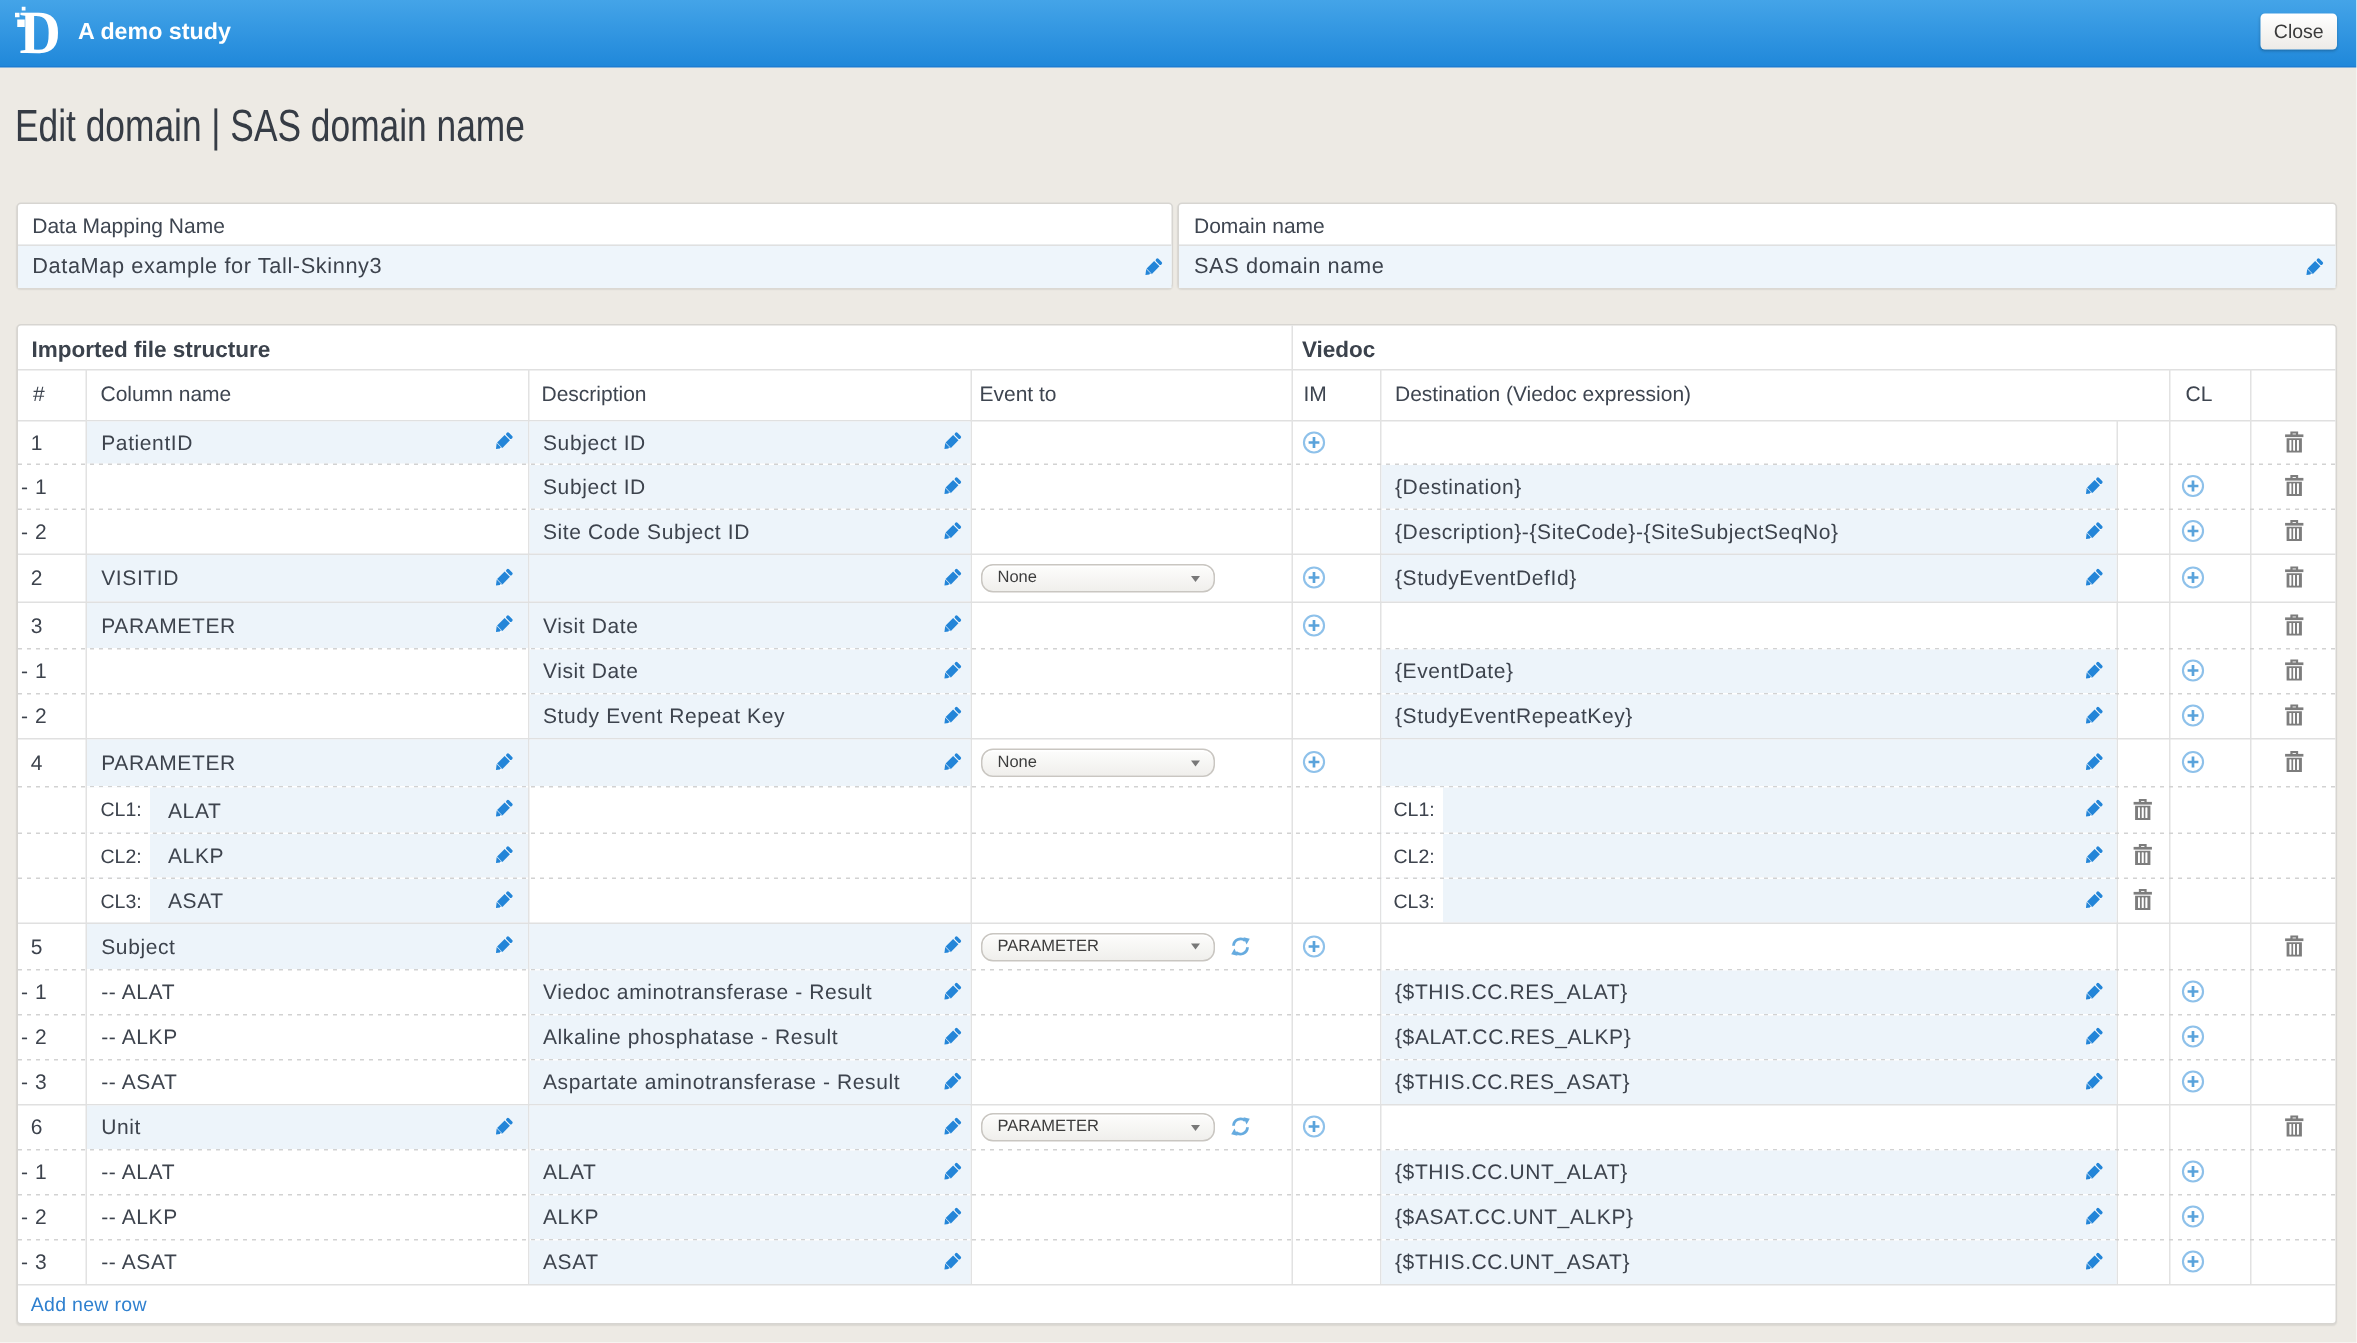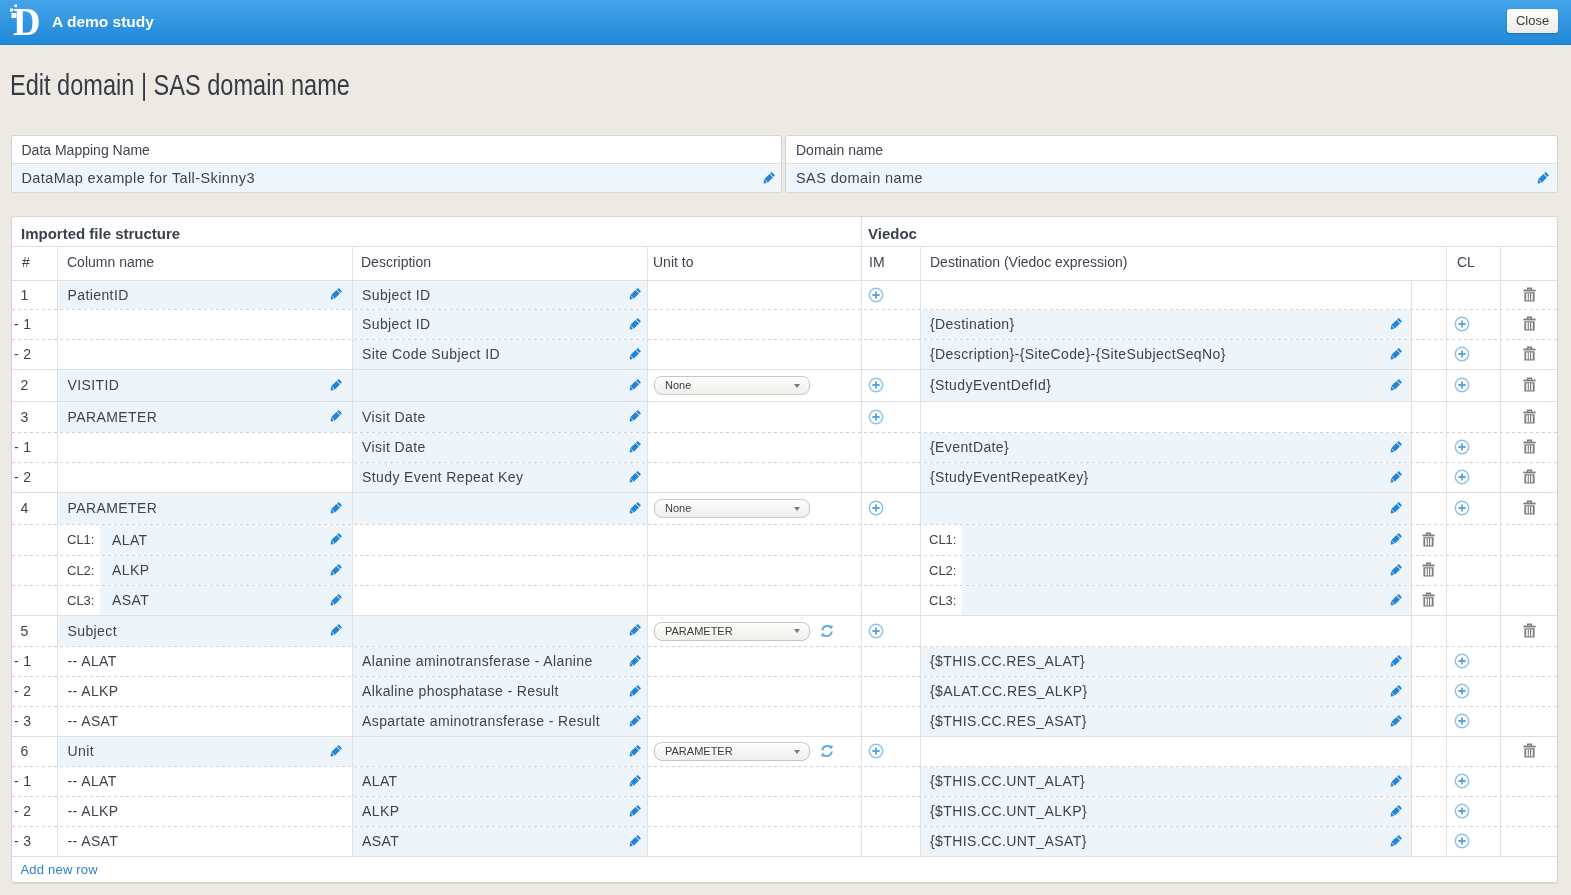--- a/index.html
+++ b/index.html
@@ -61,21 +61,21 @@
     </svg>
   </div>
 <div class="panel" style="left:10.5px;top:215.5px;width:1545.0px;height:665.0px;font-size:0">
 <div class="t" style="left:9.5px;top:8px;font-size:15px;font-weight:bold;color:#3b424c">Imported file structure</div>
 <div class="t" style="left:856.5px;top:8px;font-size:15px;font-weight:bold;color:#3b424c">Viedoc</div>
 <div class="hsolid" style="left:0;top:29.5px;width:1545.0px"></div>
 <div class="hsolid" style="left:0;top:63.5px;width:1545.0px"></div>
 <div class="t hdr" style="left:10.5px;top:37.5px">#</div>
 <div class="t hdr" style="left:55.5px;top:37.5px">Column name</div>
 <div class="t hdr" style="left:349.5px;top:37.5px">Description</div>
-<div class="t hdr" style="left:641.5px;top:37.5px">Unit to</div>
+<div class="t hdr" style="left:641.5px;top:37.5px">Event to</div>
 <div class="t hdr" style="left:857.5px;top:37.5px">IM</div>
 <div class="t hdr" style="left:918.5px;top:37.5px">Destination (Viedoc expression)</div>
 <div class="t hdr" style="left:1445.5px;top:37.5px">CL</div>
 <div class="vline" style="left:849.5px;top:0;height:29.5px"></div>
 <div class="vline" style="left:45.5px;top:29.5px;height:610.0px"></div>
 <div class="vline" style="left:340.5px;top:29.5px;height:610.0px"></div>
 <div class="vline" style="left:635.5px;top:29.5px;height:610.0px"></div>
 <div class="vline" style="left:849.5px;top:29.5px;height:610.0px"></div>
 <div class="vline" style="left:908.5px;top:29.5px;height:610.0px"></div>
 <div class="vline" style="left:1434.5px;top:29.5px;height:610.0px"></div>
@@ -568,21 +568,21 @@
           <rect x="5.9" y="6.4" width="1.1" height="6.9"></rect>
           <rect x="8.4" y="6.4" width="1.1" height="6.9"></rect>
         </g>
       </g>
     </svg>
 <div class="hdash" style="left:0;top:429.5px;width:1545.0px"></div>
 <div class="bluebox" style="left:341.5px;top:430.5px;width:294px;height:29.0px"></div>
 <div class="bluebox" style="left:909.5px;top:430.5px;width:490px;height:29.0px"></div>
 <div class="t cell" style="left:2.5px;top:436.5px">- 1</div>
 <div class="t cell" style="left:56.0px;top:436.5px">-- ALAT</div>
-<div class="t cell" style="left:350.5px;top:436.5px">Alanine aminotransferase - Alanine</div>
+<div class="t cell" style="left:350.5px;top:436.5px">Viedoc aminotransferase - Result</div>
 <svg class="ab" style="left:615.0px;top:437.0px" width="15" height="15" viewBox="0 0 15 15">
       <g fill="#2385d8" transform="rotate(45 7.5 7.5)">
         <rect x="5" y="3.7" width="5" height="7.1"></rect>
         <rect x="5" y="0.6" width="5" height="2.3" rx="1"></rect>
         <path d="M5 11.2h5L7.5 14.4z"></path>
       </g>
       <path d="M5.6 11.1l1.3 1.3-1.7 0.6z" fill="#fff" transform="rotate(0)"></path>
     </svg>
 <div class="t cell" style="left:918.5px;top:436.5px">{$THIS.CC.RES_ALAT}</div>
 <svg class="ab" style="left:1376.0px;top:437.0px" width="15" height="15" viewBox="0 0 15 15">
@@ -736,21 +736,21 @@
 <div class="t cell" style="left:56.0px;top:586.5px">-- ALKP</div>
 <div class="t cell" style="left:350.5px;top:586.5px">ALKP</div>
 <svg class="ab" style="left:615.0px;top:587.0px" width="15" height="15" viewBox="0 0 15 15">
       <g fill="#2385d8" transform="rotate(45 7.5 7.5)">
         <rect x="5" y="3.7" width="5" height="7.1"></rect>
         <rect x="5" y="0.6" width="5" height="2.3" rx="1"></rect>
         <path d="M5 11.2h5L7.5 14.4z"></path>
       </g>
       <path d="M5.6 11.1l1.3 1.3-1.7 0.6z" fill="#fff" transform="rotate(0)"></path>
     </svg>
-<div class="t cell" style="left:918.5px;top:586.5px">{$THIS.CC.UNT_ALKP}</div>
+<div class="t cell" style="left:918.5px;top:586.5px">{$ASAT.CC.UNT_ALKP}</div>
 <svg class="ab" style="left:1376.0px;top:587.0px" width="15" height="15" viewBox="0 0 15 15">
       <g fill="#2385d8" transform="rotate(45 7.5 7.5)">
         <rect x="5" y="3.7" width="5" height="7.1"></rect>
         <rect x="5" y="0.6" width="5" height="2.3" rx="1"></rect>
         <path d="M5 11.2h5L7.5 14.4z"></path>
       </g>
       <path d="M5.6 11.1l1.3 1.3-1.7 0.6z" fill="#fff" transform="rotate(0)"></path>
     </svg>
 <svg class="ab" style="left:1442.5px;top:586.5px" width="16" height="16" viewBox="0 0 16 16">
       <circle cx="8" cy="8" r="6.7" fill="none" stroke="#8ec1ea" stroke-width="1.4"></circle>

